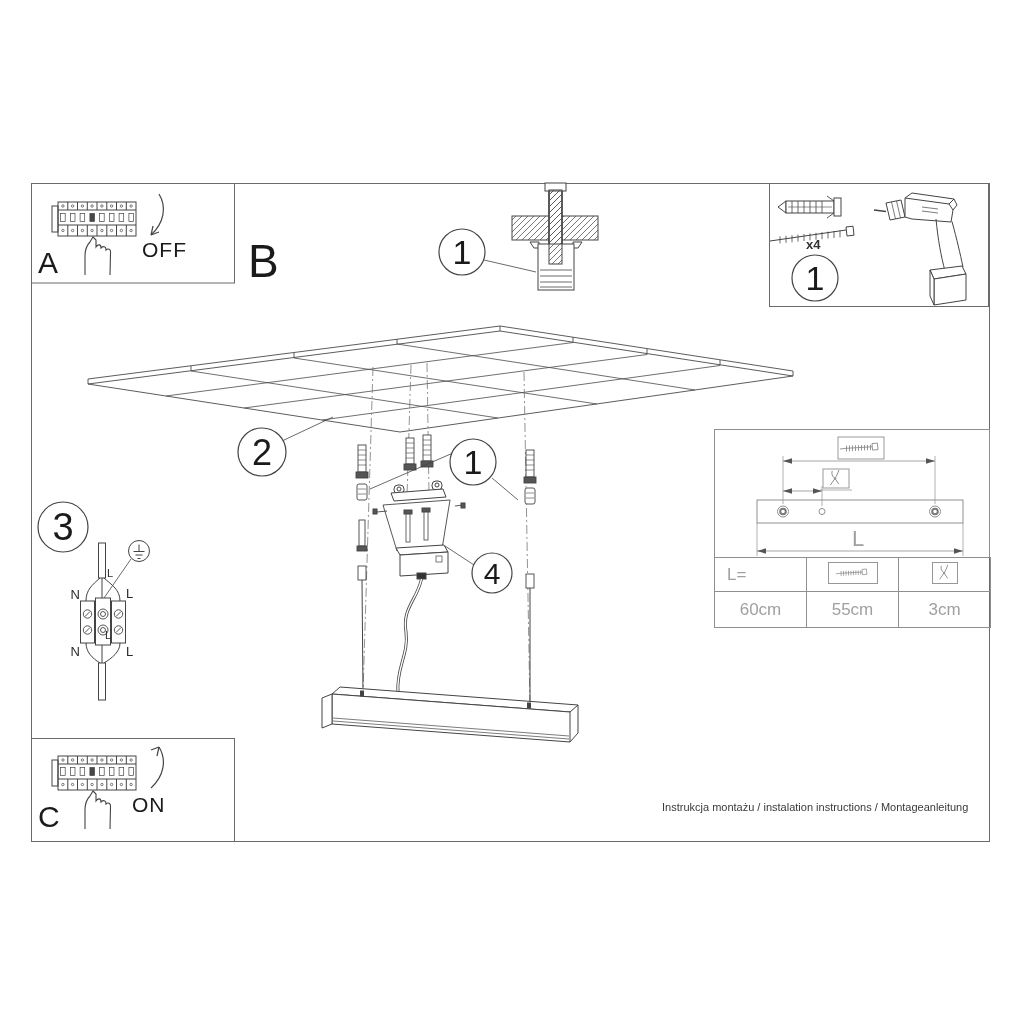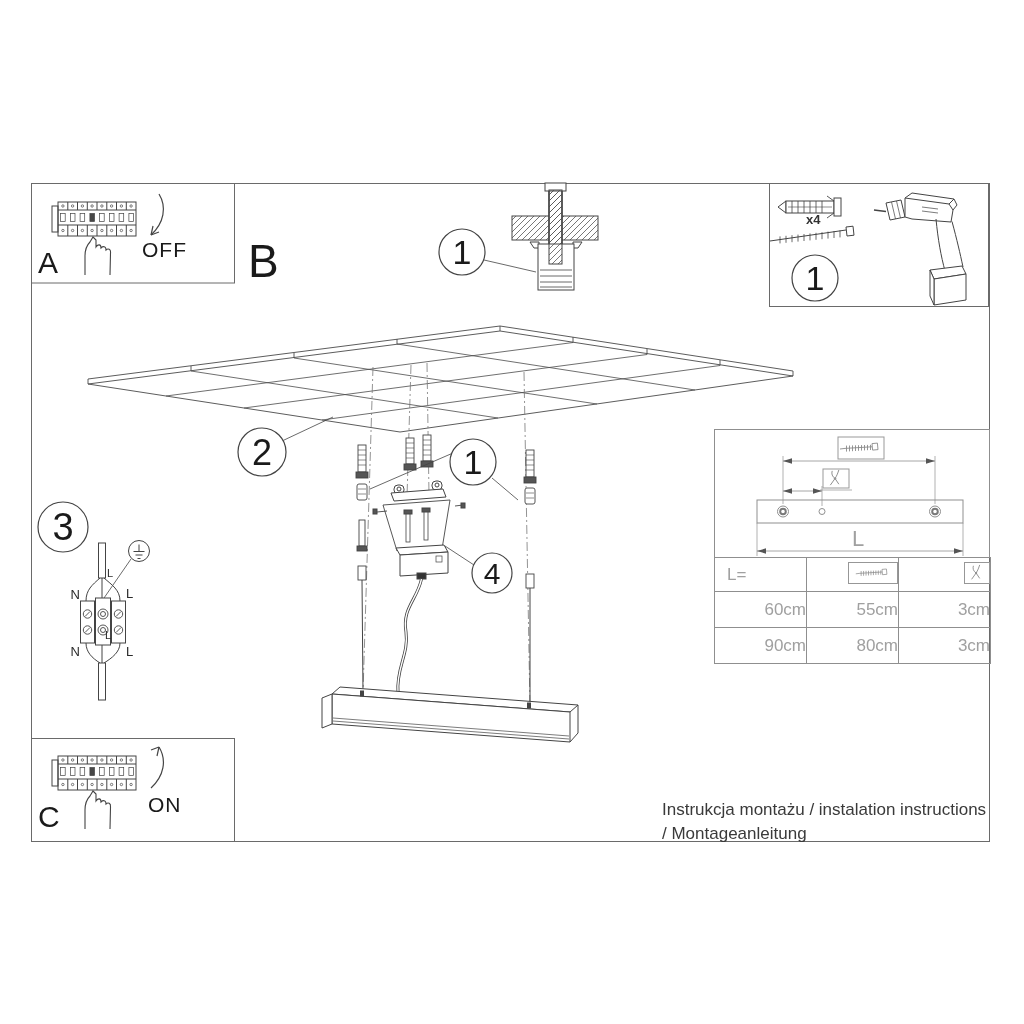--- a/index.html
+++ b/index.html
@@ -2,25 +2,25 @@
 <html><head>
 <meta charset="utf-8">
 <style>
   html,body{margin:0;padding:0;background:#fff;}
   #sheet{position:relative;width:1024px;height:1024px;background:#fff;
          font-family:"Liberation Sans",sans-serif;overflow:hidden;}
   .abs{position:absolute;}
   .big-letter{font-size:46px;color:#1a1a1a;}
   .panel-letter{font-size:30px;color:#1a1a1a;}
   .switch-label{font-size:21px;color:#1a1a1a;letter-spacing:1px;}
-  .qty-label{font-size:13px;font-weight:600;color:#333;}
-  .footer{font-size:17px;line-height:24px;color:#3a3a3a;}
+  .qty-label{font-size:13px;font-weight:600;color:#333;margin-top:25px;}
+  .footer{font-size:11px;line-height:18px;color:#3a3a3a;}
   table.spec{position:absolute;left:714px;top:557px;width:276px;border-collapse:collapse;
              table-layout:fixed;font-size:17px;color:#a0a0a0;}
-  table.spec th,table.spec td{border:1px solid #8f8f8f;text-align:right;height:35px;
+  table.spec th,table.spec td{border:1px solid #8f8f8f;text-align:center;height:35px;
              font-weight:normal;padding:0;}
   table.spec thead th{height:33px;}
   table.spec th.len{text-align:left;padding-left:12px;}
   .icon-box{display:inline-block;border:1px solid #979797;line-height:0;padding:1px 2px;background:#fff;}
   svg text{font-family:"Liberation Sans",sans-serif;}
 </style>
 </head>
 <body>
 
 <div id="sheet">
@@ -316,21 +316,21 @@
     <polygon points="963,551 954,548.3 954,553.7" fill="#555" stroke="none"></polygon>
   </g>
   <text x="858" y="546" text-anchor="middle" font-size="22" fill="#a0a0a0">L</text>
 </svg>
 
 <div class="abs panel-letter" style="left:38px;top:246px">A</div>
 <div class="abs switch-label" style="left:142px;top:238px">OFF</div>
 <div class="abs big-letter" style="left:248px;top:234px">B</div>
 <div class="abs qty-label" style="left:806px;top:212px">x4</div>
 <div class="abs panel-letter" style="left:38px;top:800px">C</div>
-<div class="abs switch-label" style="left:148px;top:793px">ON</div>
+<div class="abs switch-label" style="left:132px;top:793px">ON</div>
 
 <table class="spec">
   <colgroup>
         <col style="width:92px">
         <col style="width:92px">
         <col style="width:92px">
       </colgroup>
   <thead>
     <tr>
       <th class="len">L=</th>
@@ -345,25 +345,20 @@
               </svg></span>
       </th>
     </tr>
   </thead>
   <tbody>
     <tr>
       <td>60cm</td>
       <td>55cm</td>
       <td>3cm</td>
     </tr>
-    <tr>
-      <td>90cm</td>
-      <td>80cm</td>
-      <td>3cm</td>
-    </tr>
   </tbody>
 </table>
 
 <div class="abs footer" style="left:662px;top:798px;width:330px">
   <div>Instrukcja montażu / instalation instructions / Montageanleitung</div>
 </div>
 
 </div>
 
 </body></html>

